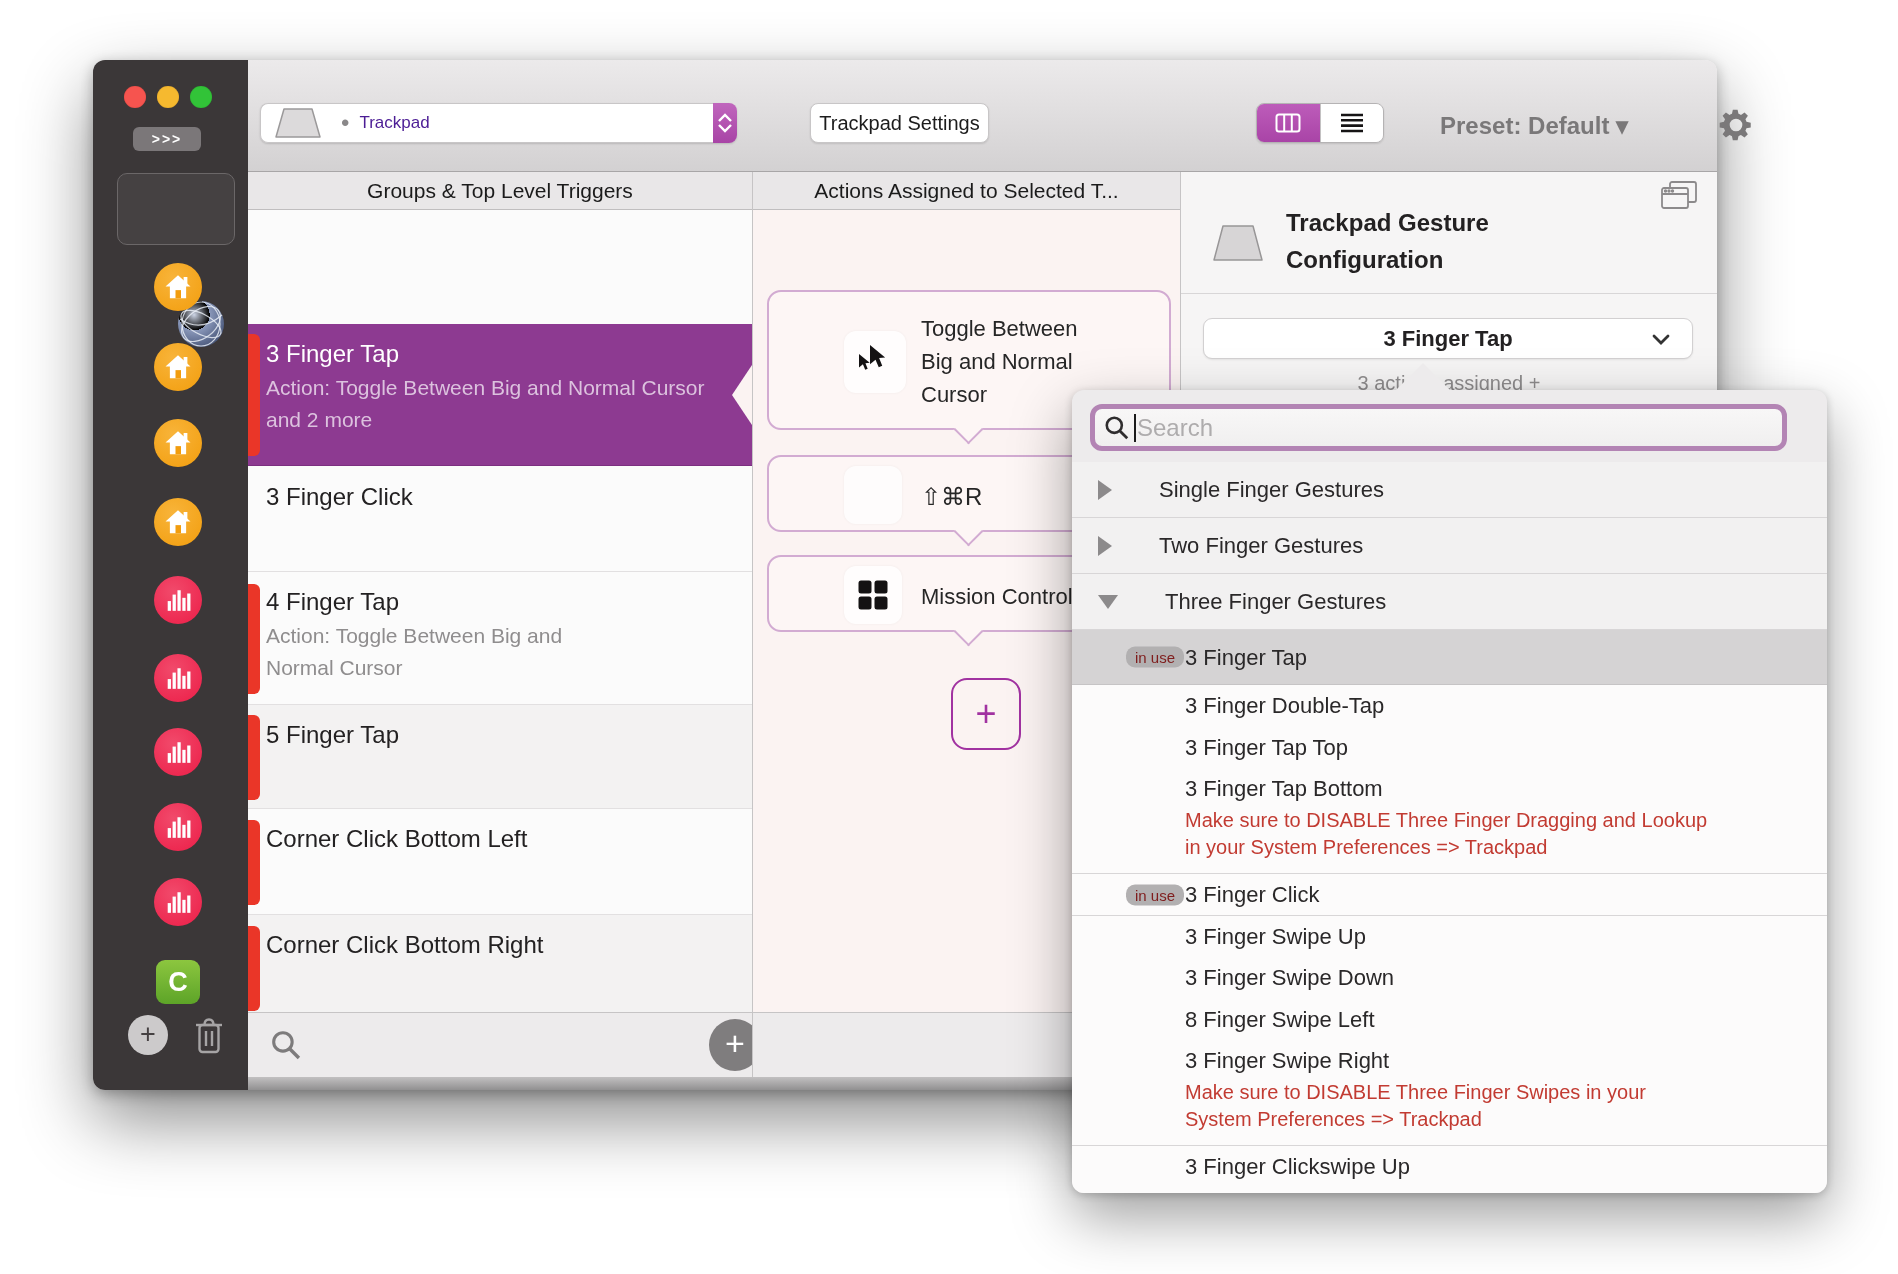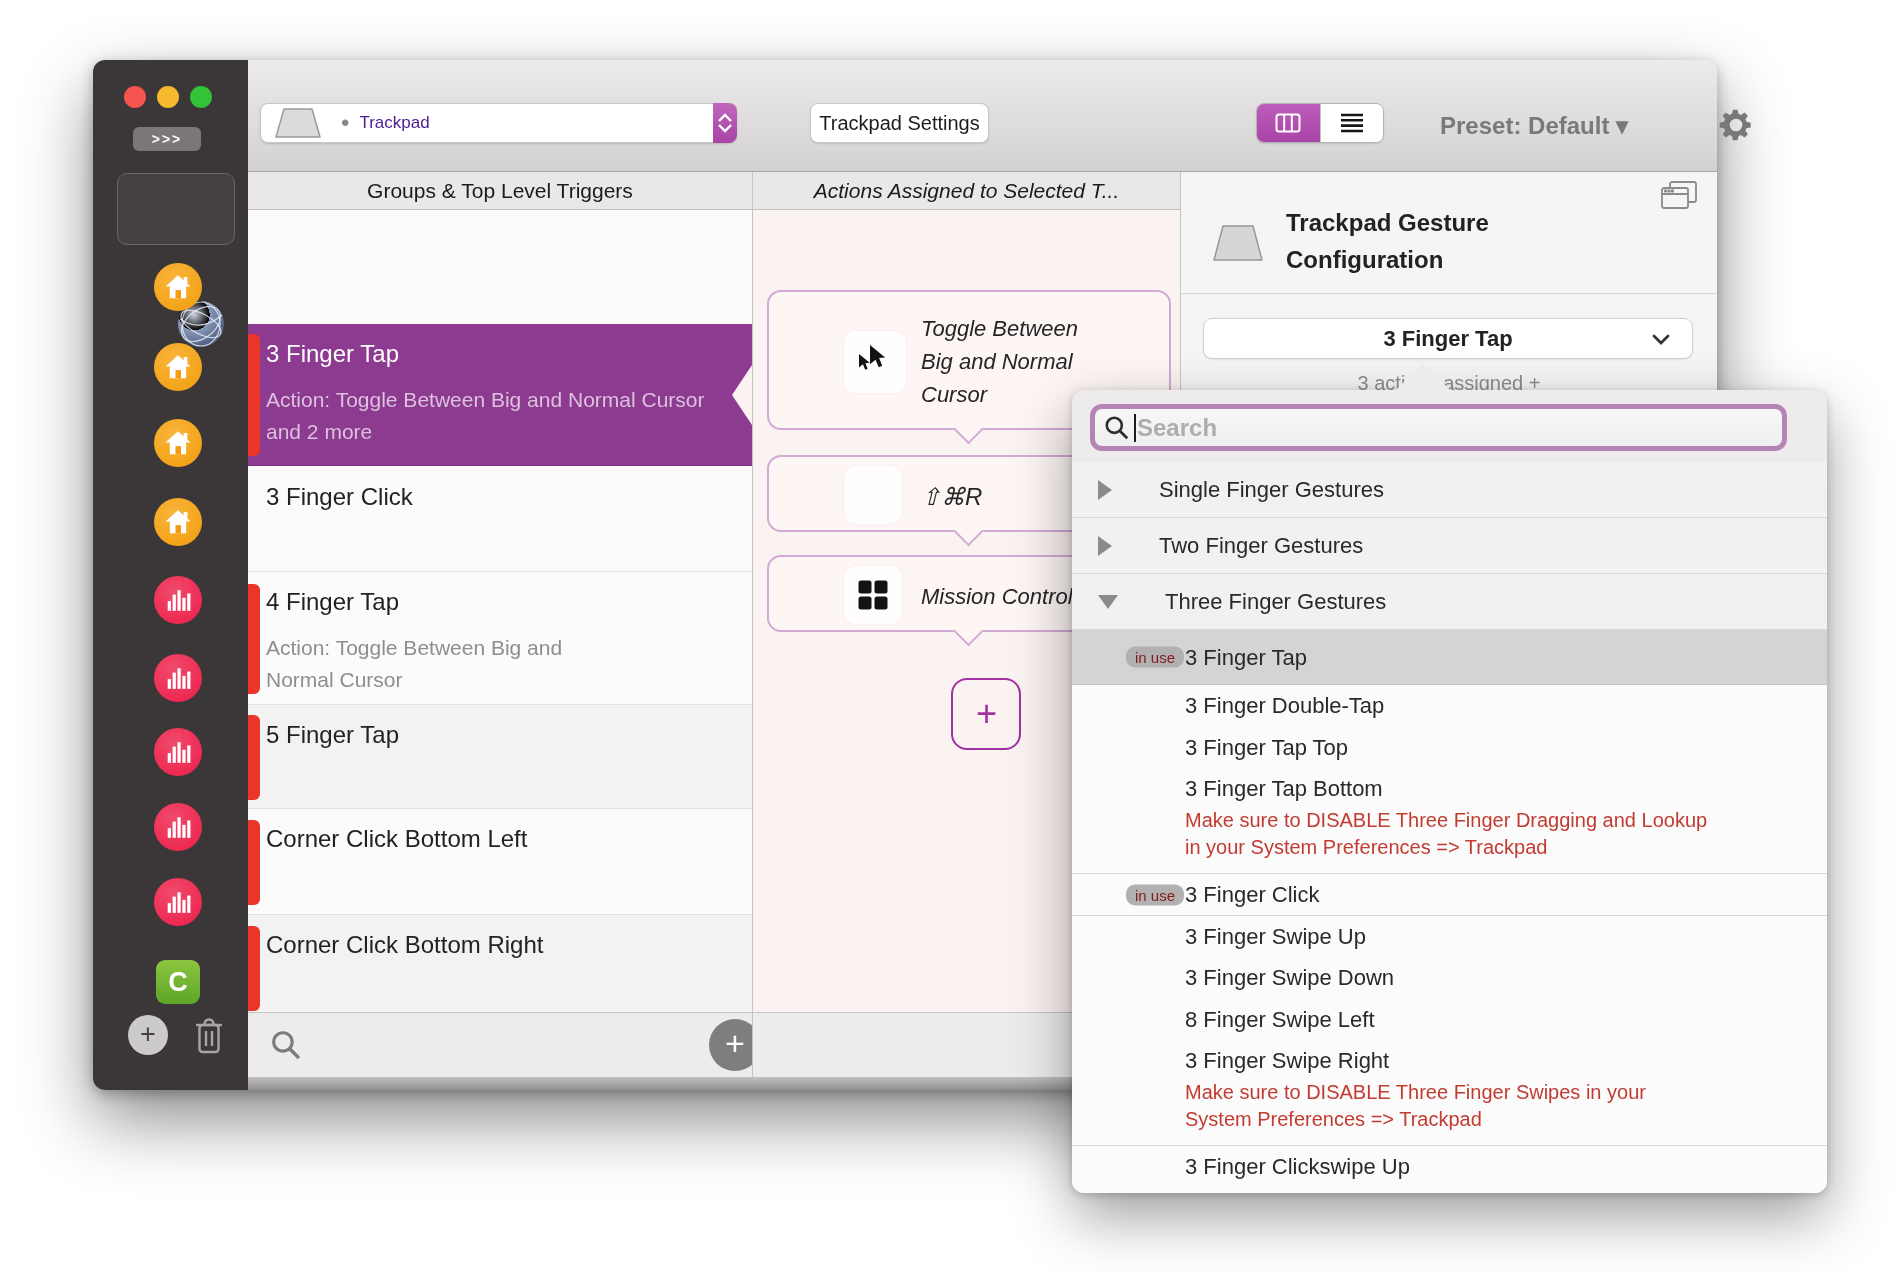--- a/index.html
+++ b/index.html
@@ -76,31 +76,31 @@
   .segmented { position:absolute; left:1008px; top:43px; width:128px; height:40px; display:flex;
     border-radius:8px; overflow:hidden; border:1px solid #b5b3b4; box-shadow:0 1px 2px rgba(0,0,0,.12); }
   .seg { flex:1; display:flex; align-items:center; justify-content:center; }
   .seg.sel { background:linear-gradient(#bd5cba,#a944a7); }
   .seg.unsel { background:#fff; border-left:1px solid #c3c1c2; }
   .preset { position:absolute; left:1192px; top:52px; font-size:24px; font-weight:bold; color:#7a7879; }
   .gear { position:absolute; left:1469px; top:46px; }
   
   .col { position:absolute; top:112px; bottom:13px; overflow:hidden; }
   .col1 { left:155px; width:504px; background:#fbfbfb; }
-  .col2 { left:659px; width:428px; background:#fbf3f2; border-left:1px solid #c6c4c5;font-style:italic; }
+  .col2 { left:659px; width:428px; background:#fbf3f2; border-left:1px solid #c6c4c5; }
   .col3 { left:1087px; width:537px; background:#f6f5f5; border-left:1px solid #c6c4c5; border-radius:0 0 12px 0;}
   .col-header {
     position:absolute; left:0; right:0; top:0; height:38px; background:#e9e7e8;
     border-bottom:1px solid #c0bebf; font-size:21px; font-weight:500; color:#1b1b1b;
     display:flex; align-items:center; justify-content:center;
   }
   
   .trow { position:absolute; left:0; right:0; border-bottom:1px solid #e2e0e1; padding:16px 12px 0 18px; }
   .trow .t { font-size:24px; color:#232122; }
-  .trow .sub { font-size:21px; color:#8f8d8e; line-height:32px; margin-top:16px; }
+  .trow .sub { font-size:21px; color:#8f8d8e; line-height:32px; margin-top:4px; }
   .trow.selected { background:#8d3a91; border-bottom:1px solid #7c2f80; }
   .trow.selected .t { color:#ffffff; }
   .trow.selected .sub { color:#dcc2de; }
   .flag { position:absolute; left:0; width:12px; background:#ea3628; border-radius:0 6px 6px 0; }
   .notch-right {
     position:absolute; right:0; top:50%; margin-top:-30px; width:0; height:0;
     border-top:30px solid transparent; border-bottom:30px solid transparent;
     border-right:20px solid #fbf3f2;
   }
   .plus-btn {
@@ -152,21 +152,21 @@
     box-shadow:0 24px 60px rgba(0,0,0,.38), 0 2px 8px rgba(0,0,0,.2);
   }
   .pop-arrow {
     position:absolute; top:-27px; left:323px; width:0; height:0;
     border-left:28px solid transparent; border-right:28px solid transparent;
     border-bottom:28px solid #edebec;
   }
   .search-field {
     position:absolute; left:18px; top:14px; width:697px; height:47px;
     border:5px solid #b384b4; border-radius:12px;
-    background:linear-gradient(#f8f7f7,#f0efef); display:flex; align-items:center; padding-left:8px;font-weight:bold;
+    background:linear-gradient(#f8f7f7,#f0efef); display:flex; align-items:center; padding-left:8px;
   }
   .search-caret { width:2px; height:28px; background:#1b1b1b; margin:0 1px 0 3px; }
   .search-ph { font-size:24px; color:#aeacad; }
   .pop-list { position:absolute; left:0; right:0; top:72px; bottom:0; background:#fcfbfb;
     border-radius:0 0 12px 12px; overflow:hidden; }
   .pcat { height:56px; background:#f2f1f1; border-bottom:1px solid #d8d6d7;
     display:flex; align-items:center; font-size:22px; color:#2a2829; }
   .pcat .tri { margin:0 0 0 26px; width:0; height:0; }
   .tri.right { border-top:10px solid transparent; border-bottom:10px solid transparent; border-left:14px solid #8c8a8b; }
   .tri.down  { border-left:10px solid transparent; border-right:10px solid transparent; border-top:14px solid #8c8a8b; }

